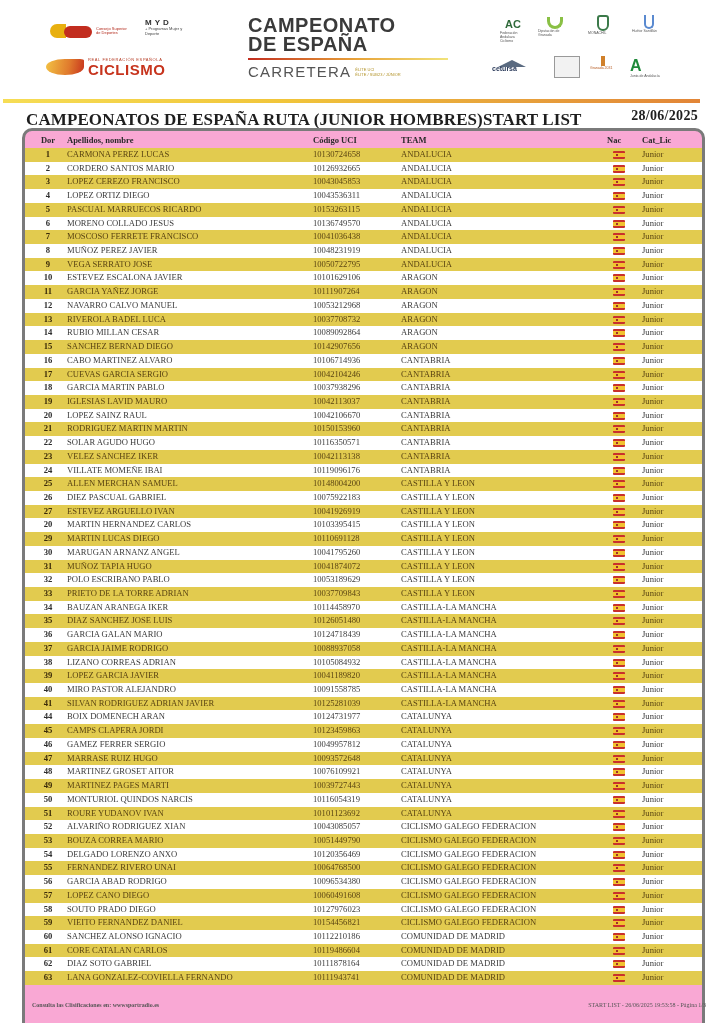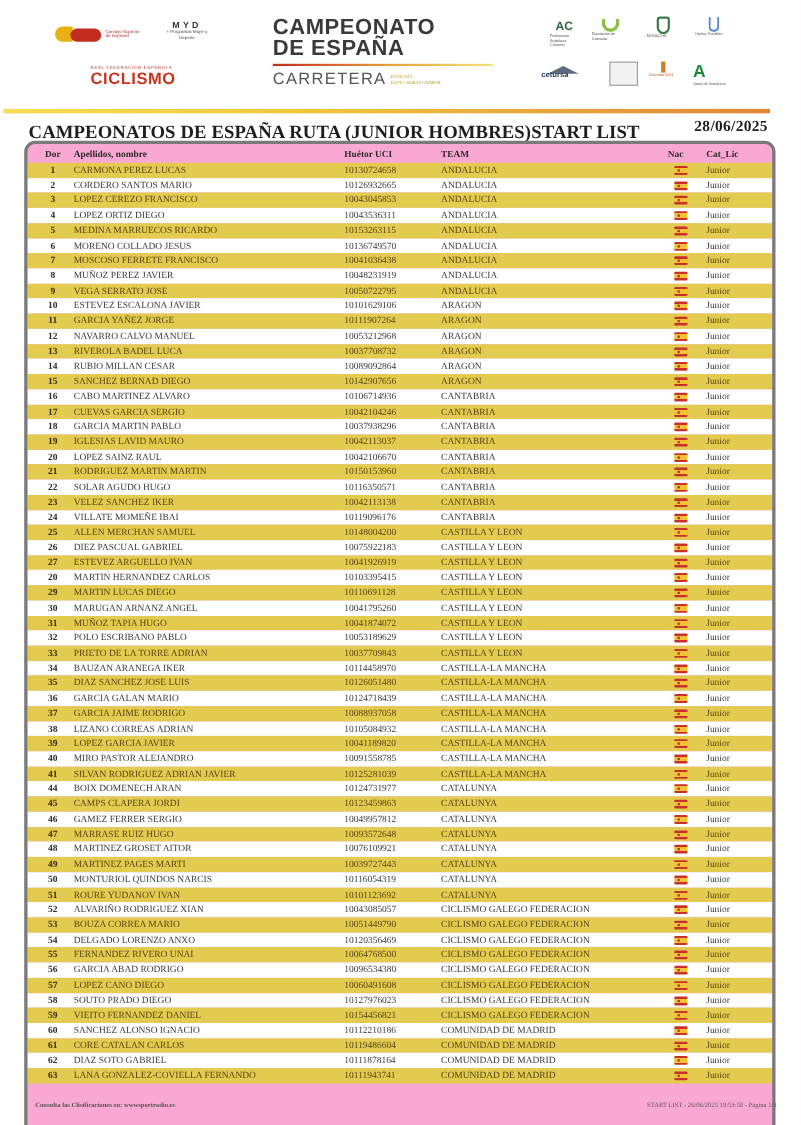--- a/index.html
+++ b/index.html
@@ -6,24 +6,24 @@
   html, body { width: 728px; height: 1023px; background: #ffffff; overflow: hidden; }
   body { font-family: "Liberation Serif", "DejaVu Serif", serif; color: #2a2a2a; position: relative; }
 
   
   .banner { position: absolute; left: 0; top: 0; width: 728px; height: 92px; }
   .logo-csd { position: absolute; left: 50px; top: 20px; width: 90px; height: 22px; display: flex; align-items: center; gap: 4px; }
   .csd-mark { width: 42px; height: 14px; position: relative; }
   .csd-mark .a { position: absolute; left: 0; top: 0; width: 16px; height: 14px; border-radius: 7px 0 0 7px; background: #e8b010; }
   .csd-mark .b { position: absolute; left: 14px; top: 2px; width: 28px; height: 12px; border-radius: 6px; background: #c22d1f; }
   .csd-text { font-family: "Liberation Sans", sans-serif; font-size: 4px; color: #b32a1c; line-height: 4px; width: 36px; }
-  .logo-myd { position: absolute; left: 145px; top: 18px; width: 50px; height: 28px; font-family: "Liberation Sans", sans-serif; text-align: center; }
+  .logo-myd { position: absolute; left: 145px; top: 18px; width: 50px; height: 28px; font-family: "Liberation Sans", sans-serif; }
   .logo-myd .m { font-size: 8px; font-weight: bold; color: #333; letter-spacing: 3px; }
   .logo-myd .t { font-size: 4px; color: #444; line-height: 4.5px; }
-  .logo-rfec { position: absolute; left: 46px; top: 55px; width: 150px; height: 24px; display: flex; align-items: center; gap: 4px; flex-direction: column; }
+  .logo-rfec { position: absolute; left: 46px; top: 55px; width: 150px; height: 24px; display: flex; align-items: center; gap: 4px; }
   .rfec-wing { width: 38px; height: 16px; border-radius: 50% 10% 50% 50%; background: linear-gradient(100deg, #f3c243, #e07a2d 60%, #c7341d); }
   .rfec-text .small { font-family: "Liberation Sans", sans-serif; font-size: 4px; color: #b53a22; letter-spacing: 0.6px; }
   .rfec-text .big { font-family: "Liberation Sans", sans-serif; font-size: 15px; font-weight: bold; color: #c7341d; letter-spacing: 0.5px; line-height: 15px; }
 
   .title-block { position: absolute; left: 248px; top: 16px; width: 210px; }
   .title-block .t1, .title-block .t2 { font-family: "Liberation Sans", sans-serif; font-weight: bold; font-size: 20px; line-height: 19px; color: #3a3a3a; letter-spacing: 0.5px; }
   .title-block .rule { margin-top: 4px; width: 200px; height: 2px; background: linear-gradient(90deg, #c22d1f, #e8a43a 55%, #f1e37a); }
   .title-block .t3 { margin-top: 3px; display: flex; align-items: center; gap: 4px; }
   .title-block .t3 .c { font-family: "Liberation Sans", sans-serif; font-weight: normal; font-size: 15px; color: #555; letter-spacing: 1.2px; }
   .title-block .t3 .sub { font-family: "Liberation Sans", sans-serif; font-size: 4px; color: #b29227; line-height: 5px; }
@@ -134,21 +134,21 @@
 
 <div class="topbar"></div>
 
 <div class="doc-title">CAMPEONATOS DE ESPAÑA RUTA  (JUNIOR HOMBRES)START LIST</div>
 <div class="doc-date">28/06/2025</div>
 
 <div class="table-box">
   <div class="thead">
     <span class="col c-dor">Dor</span>
     <span class="col c-name">Apellidos, nombre</span>
-    <span class="col c-uci">Huétor UCI</span>
+    <span class="col c-uci">Código UCI</span>
     <span class="col c-team">TEAM</span>
     <span class="col c-nac">Nac</span>
     <span class="col c-cat">Cat_Lic</span>
   </div>
   <div class="rows" id="rows">
       <div class="row odd">
         <span class="col c-dor">1</span>
         <span class="col c-name">CARMONA PEREZ LUCAS</span>
         <span class="col c-uci">10130724658</span>
         <span class="col c-team">ANDALUCIA</span>
@@ -174,21 +174,21 @@
       <div class="row even">
         <span class="col c-dor">4</span>
         <span class="col c-name">LOPEZ ORTIZ DIEGO</span>
         <span class="col c-uci">10043536311</span>
         <span class="col c-team">ANDALUCIA</span>
         <span class="flag" title="ESP"></span>
         <span class="col c-cat">Junior</span>
       </div>
       <div class="row odd">
         <span class="col c-dor">5</span>
-        <span class="col c-name">MEDINA MARRUECOS RICARDO</span>
+        <span class="col c-name">PASCUAL MARRUECOS RICARDO</span>
         <span class="col c-uci">10153263115</span>
         <span class="col c-team">ANDALUCIA</span>
         <span class="flag" title="ESP"></span>
         <span class="col c-cat">Junior</span>
       </div>
       <div class="row even">
         <span class="col c-dor">6</span>
         <span class="col c-name">MORENO COLLADO JESUS</span>
         <span class="col c-uci">10136749570</span>
         <span class="col c-team">ANDALUCIA</span>

